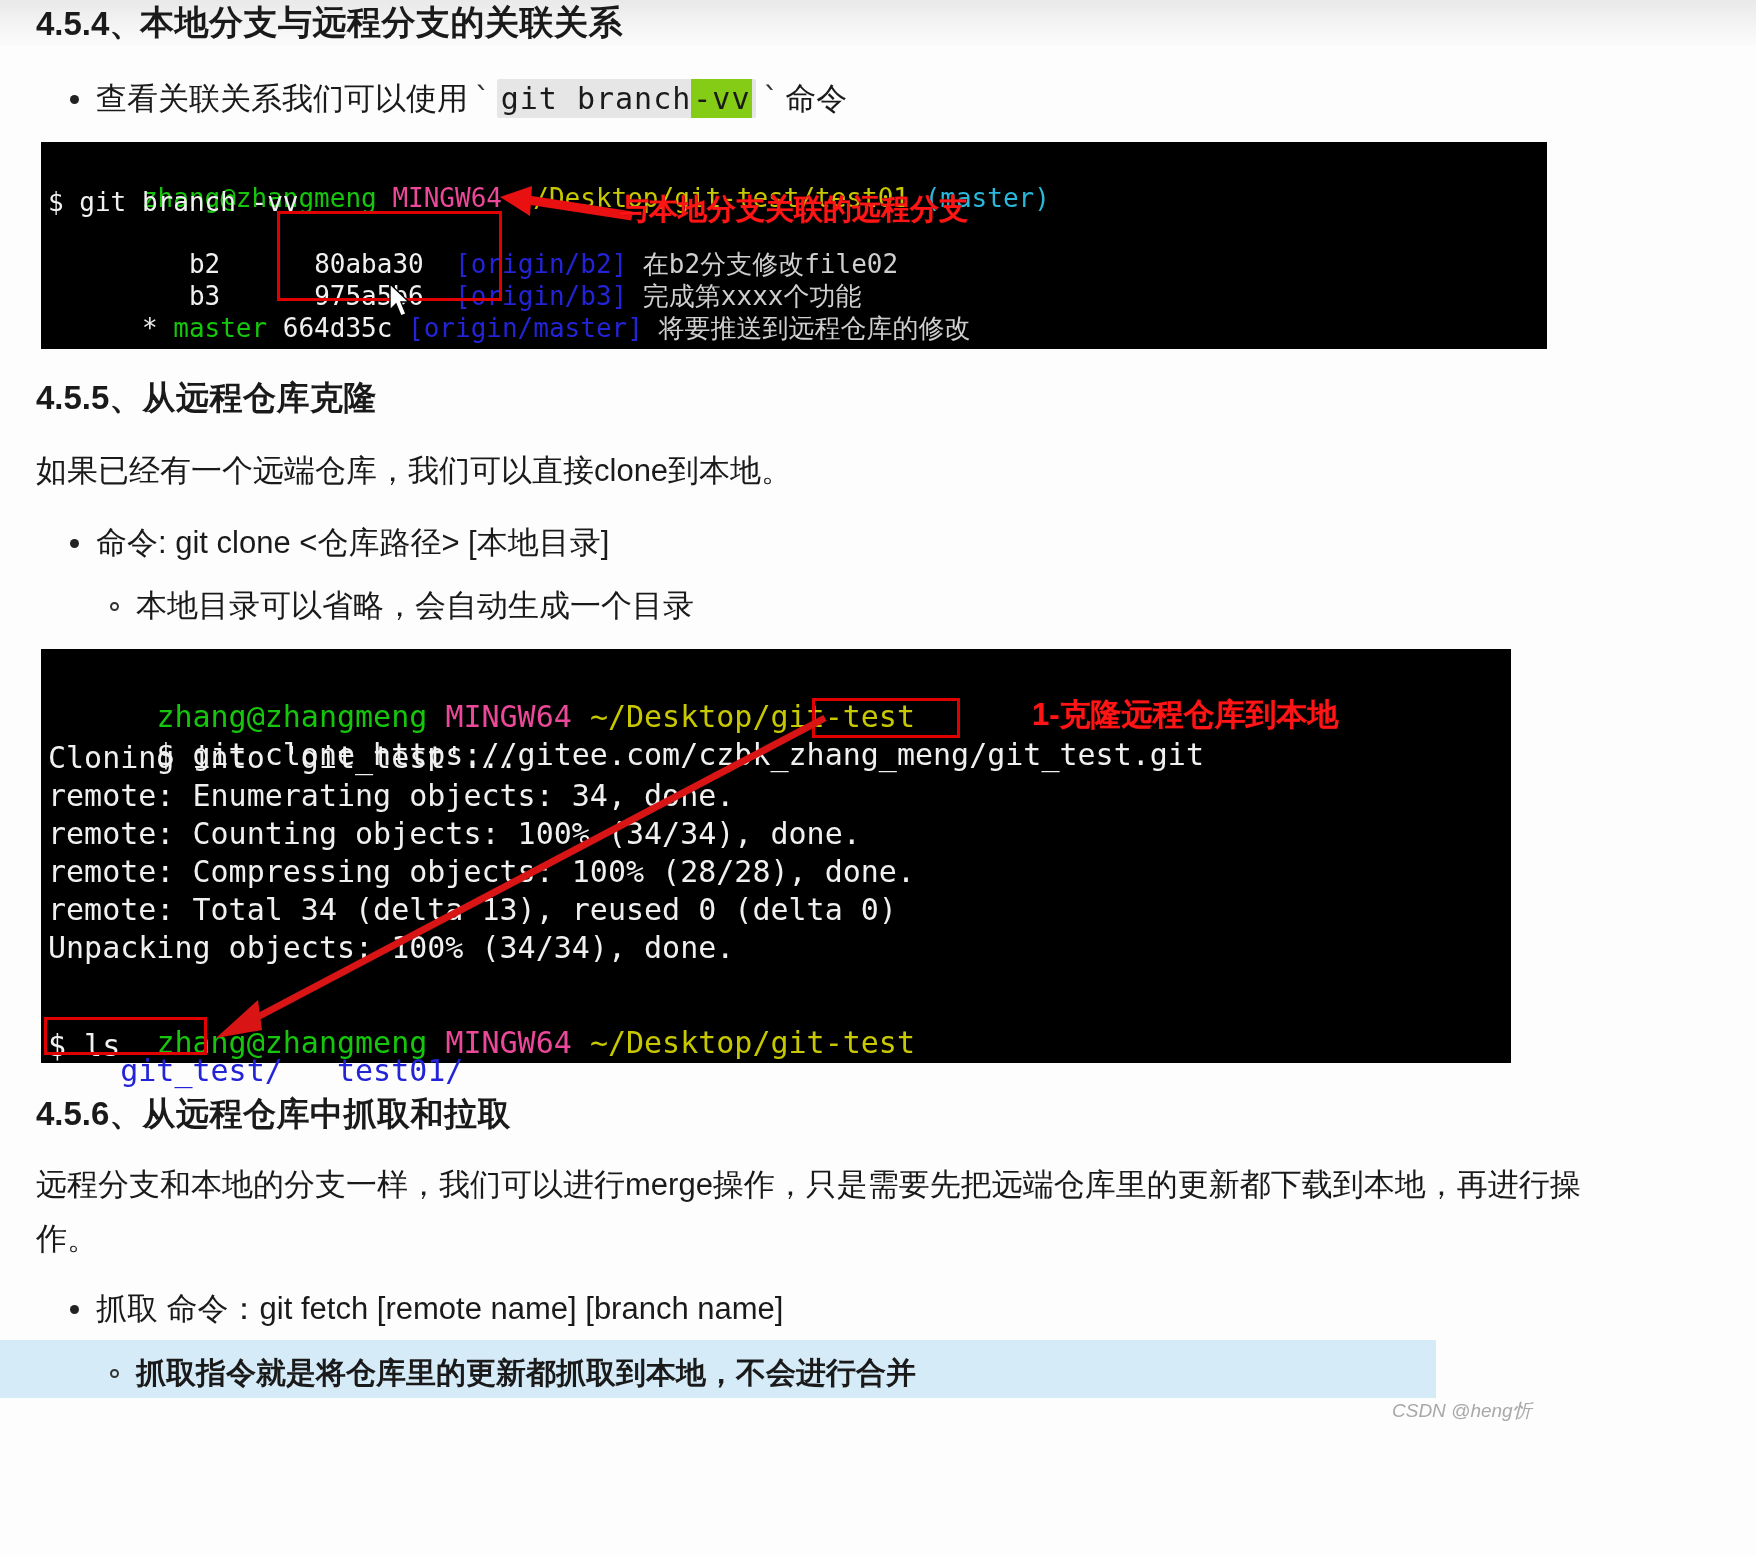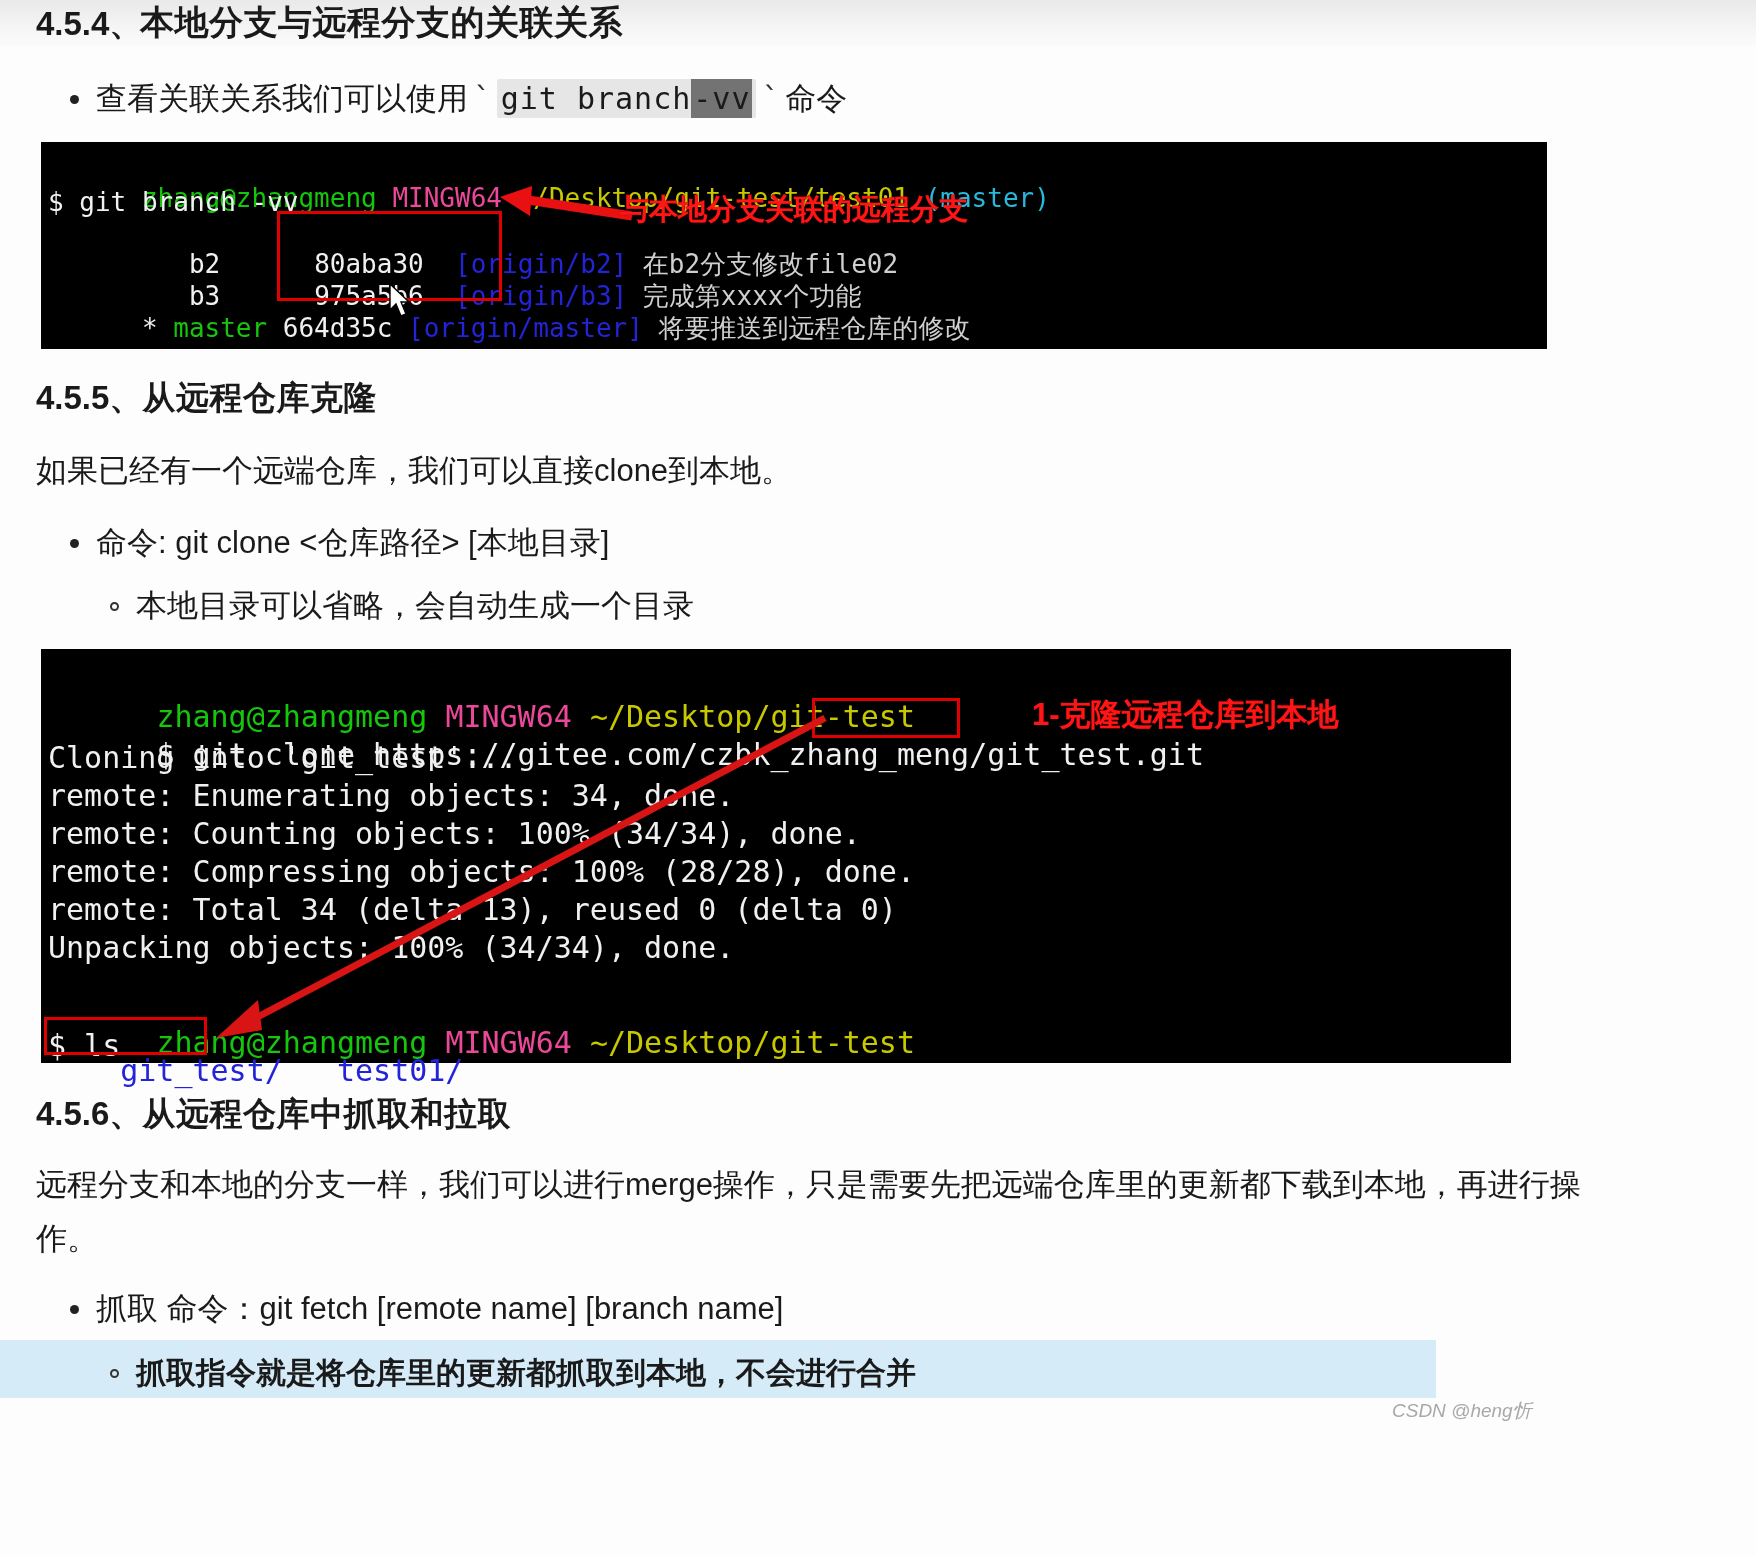--- a/index.html
+++ b/index.html
@@ -71,21 +71,21 @@
   }
   .code-inline {
     font-family: "DejaVu Sans Mono", "Liberation Mono", monospace;
     background: #e6e6e6;
     padding: 2px 4px;
     border-radius: 2px;
     font-size: 30px;
     letter-spacing: 1px;
   }
   .code-inline .hl {
-    background: #737373;
+    background: #84cc16;
     padding: 2px 2px;
     margin-top: 40px;
   }
   .tick {
     font-family: "DejaVu Sans Mono", "Liberation Mono", monospace;
     color: #333;
   }
 
   
   .term {

